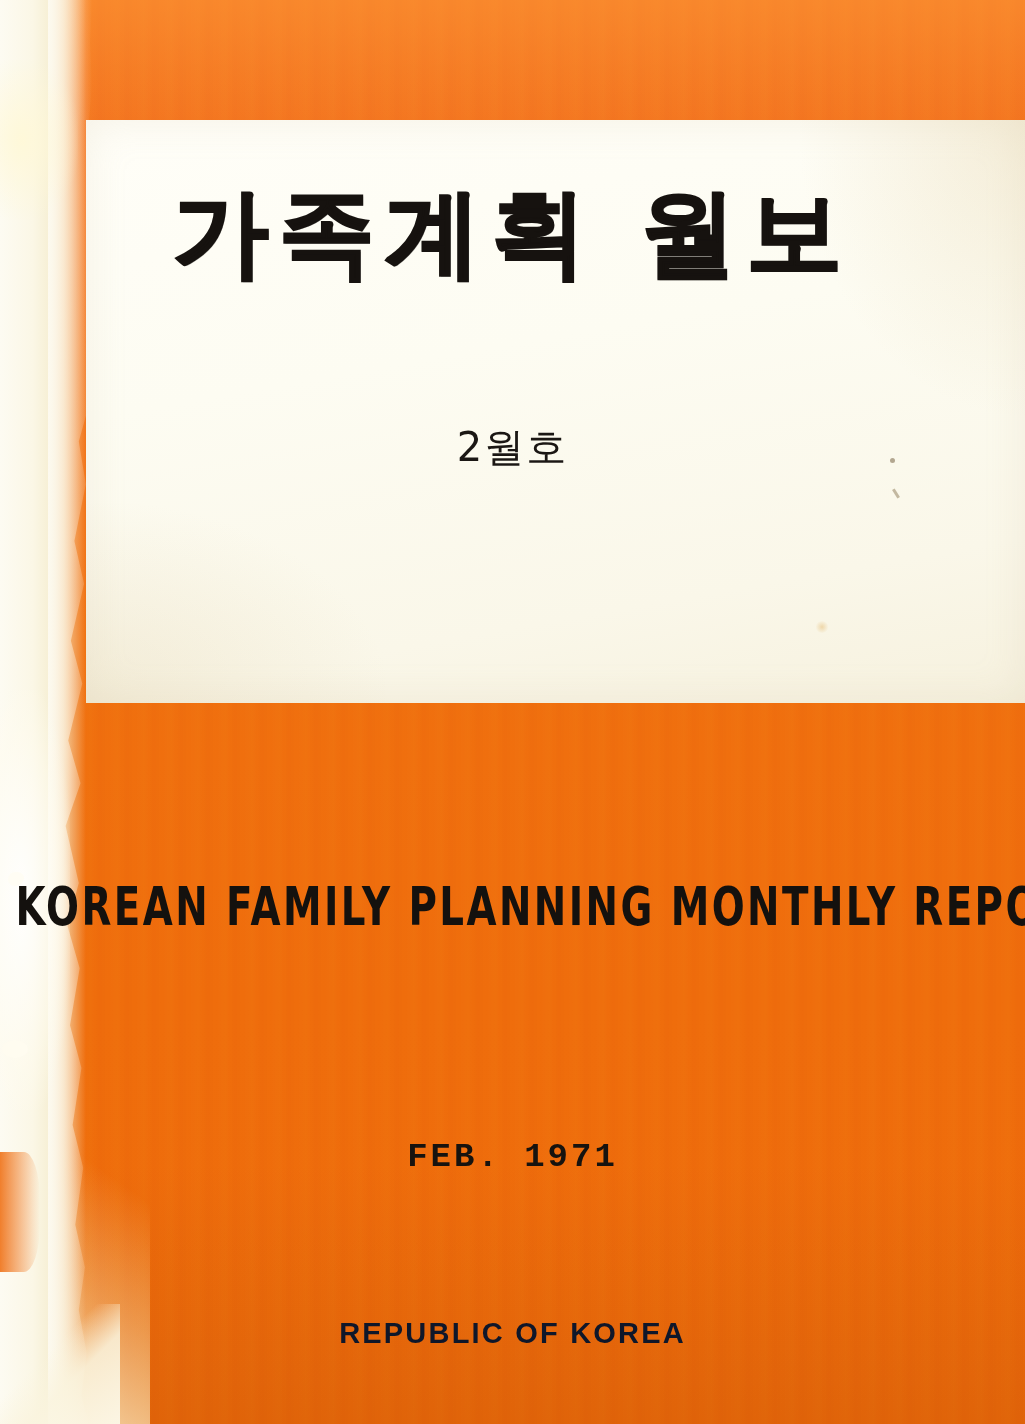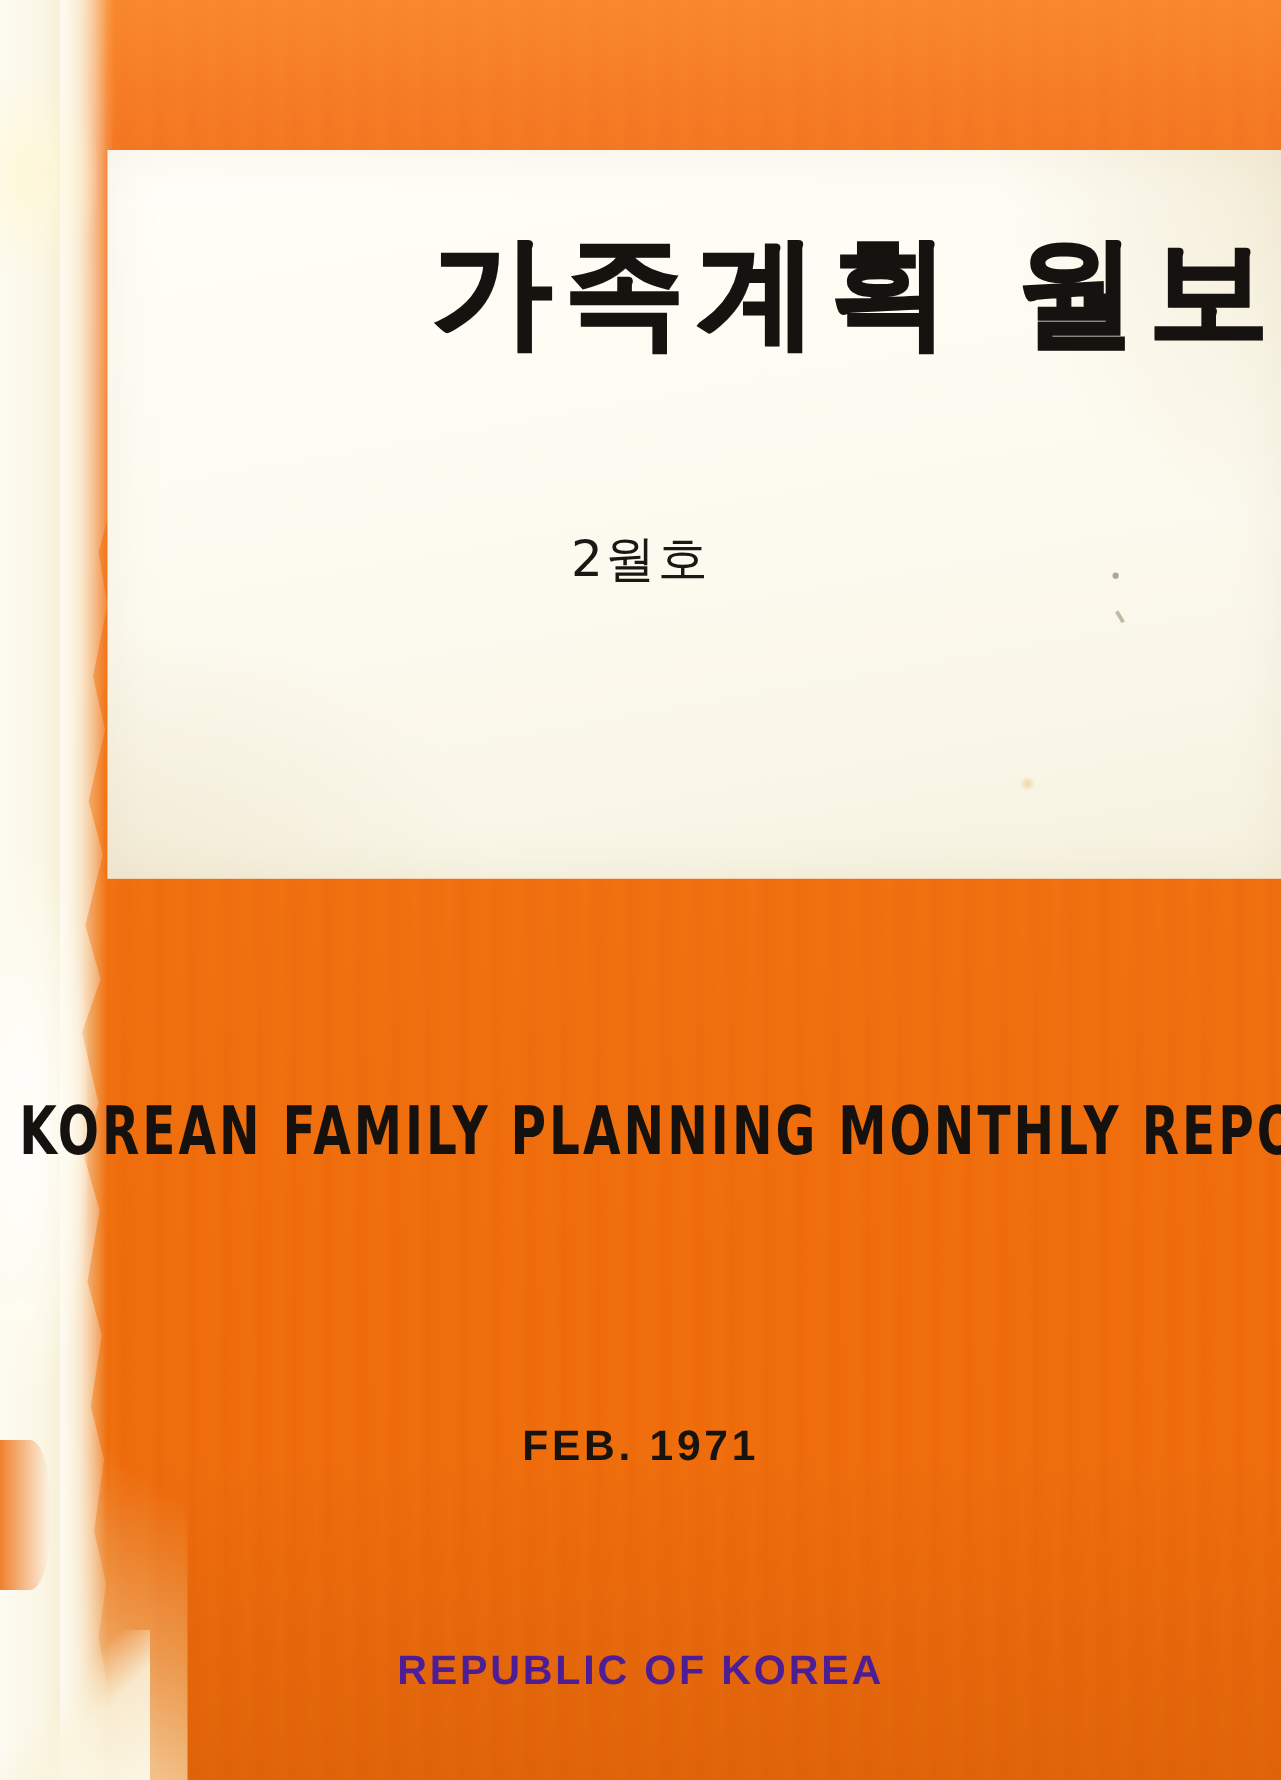--- a/index.html
+++ b/index.html
@@ -169,21 +169,21 @@
     width: 14px; height: 12px;
     background: radial-gradient(circle, rgba(230,190,120,0.55) 0%, rgba(230,190,120,0) 70%);
     border-radius: 50%;
   }
 
   
   .ko-title {
     position: absolute;
     left: 0; right: 0;
     top: 185px;
-    text-align: right;
+    text-align: center;
     font-family: "DejaVu Sans", "Liberation Sans", sans-serif;
     font-size: 96px;
     font-weight: 700;
     letter-spacing: 10px;
     color: #16120f;
     line-height: 1;
     white-space: nowrap;
     text-shadow: 1px 1px 0 rgba(0,0,0,0.35), -1px 0 0 rgba(0,0,0,0.22);
     -webkit-text-stroke: 2px #16120f;
   }
@@ -226,21 +226,21 @@
     transform: scaleY(1.34) scaleX(0.97);
     transform-origin: center top;
     white-space: nowrap;
   }
 
   .en-date {
     position: absolute;
     left: 0; right: 0;
     top: 1138px;
     text-align: center;
-    font-family: Liberation Sans, sans-serif;
+    font-family: Liberation Mono, monospace;
     font-size: 34px;
     font-weight: 700;
     letter-spacing: 3px;
     color: #17130f;
   }
 
   .en-org-1 {
     position: absolute;
     left: 0; right: 0;
     top: 1272px;
@@ -250,24 +250,24 @@
     font-weight: 700;
     letter-spacing: 1.2px;
     color: #17130f;
   }
   .en-org-2 {
     position: absolute;
     left: 0; right: 0;
     top: 1317px;
     text-align: center;
     font-family: "Liberation Sans", sans-serif;
-    font-size: 33px;
+    font-size: 29px;
     font-weight: 700;
     letter-spacing: 2.2px;
-    color: #4c1d95;
+    color: #0f172a;
   }
 
   
   .bl-wash {
     position: absolute;
     left: 0; bottom: 0;
     width: 150px; height: 330px;
     background: linear-gradient(35deg, rgba(252,245,210,0.9) 0%, rgba(250,240,195,0.35) 45%, rgba(250,240,195,0) 75%);
     pointer-events: none;
   }

